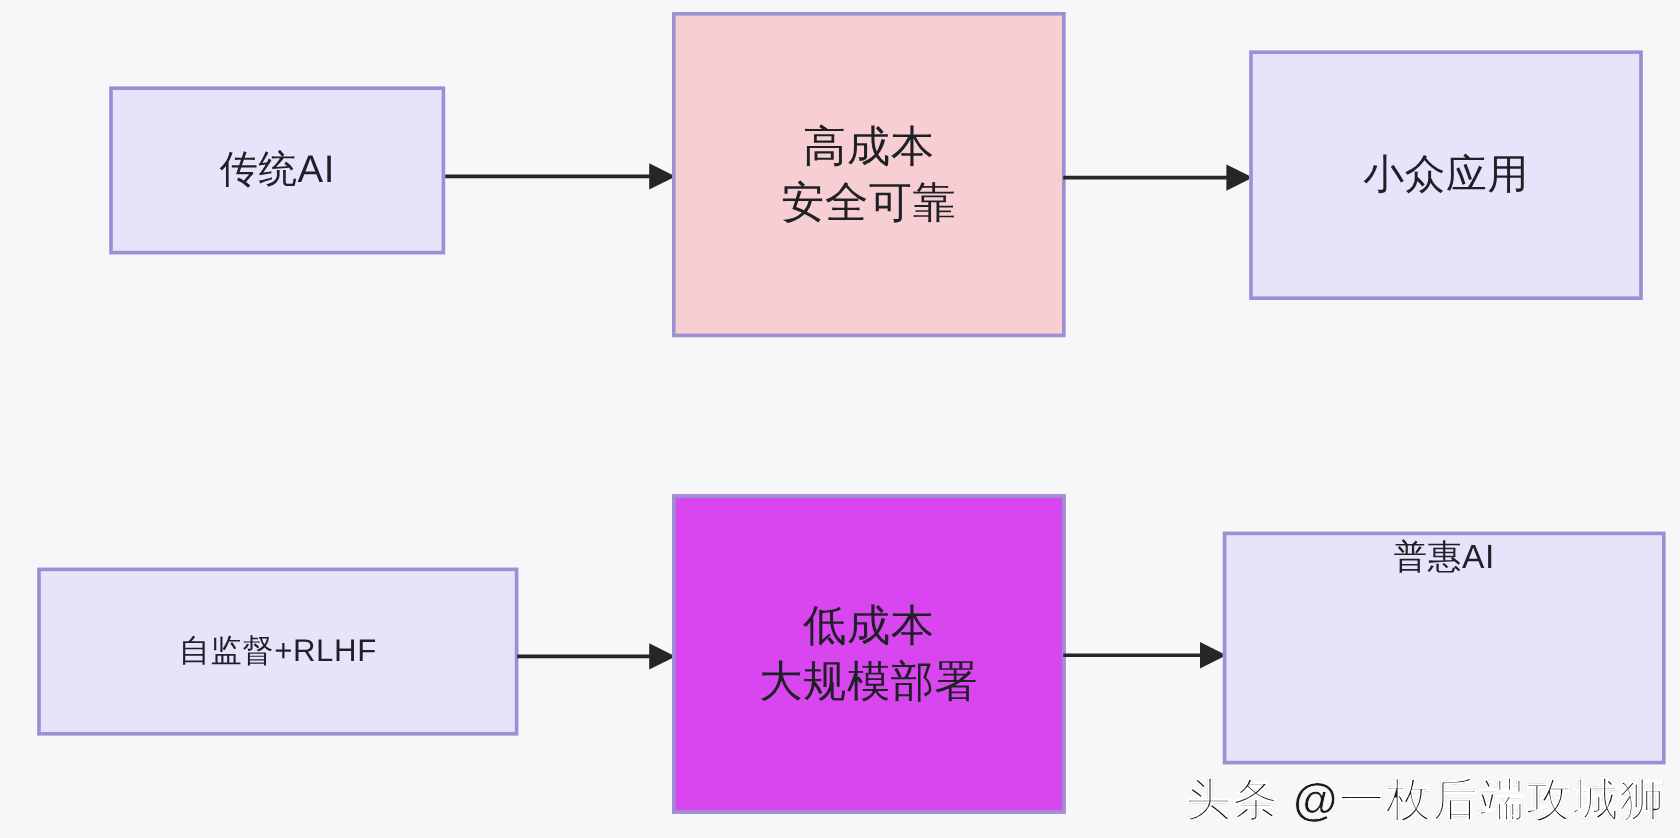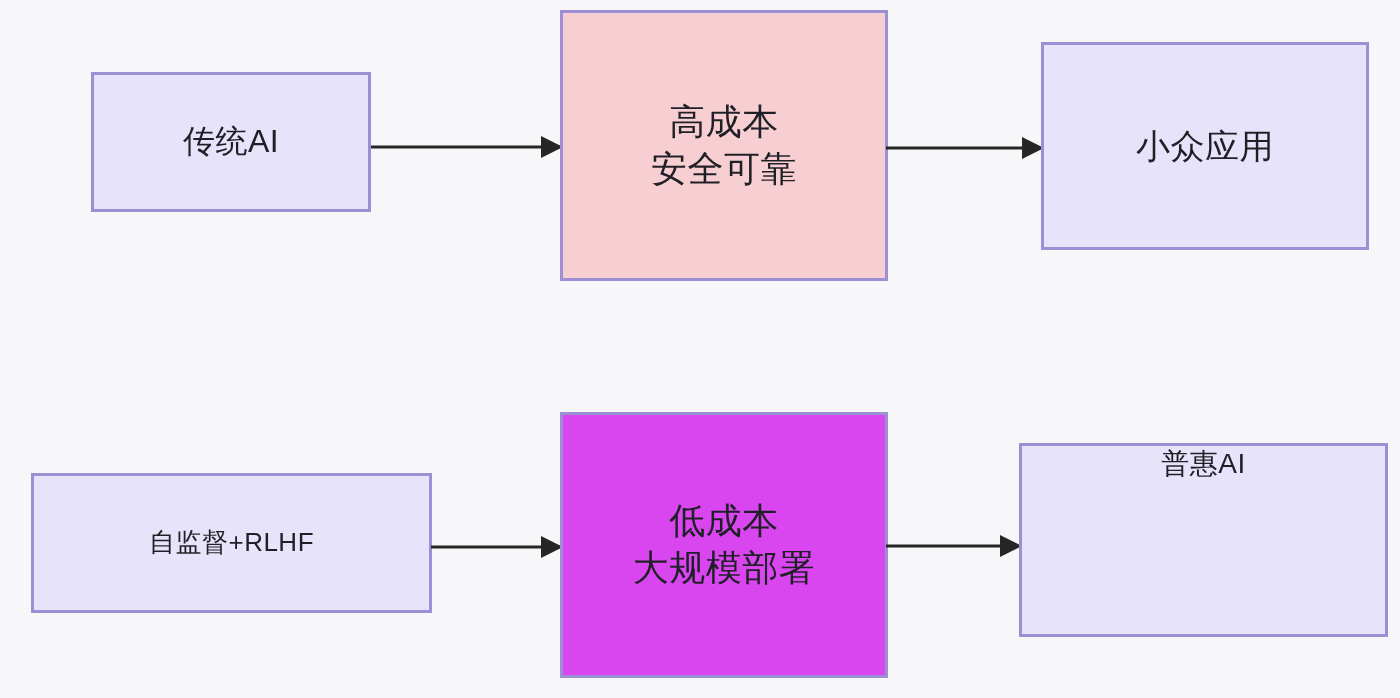--- a/index.html
+++ b/index.html
@@ -146,14 +146,15 @@
     <svg width="136" height="22" viewBox="0 0 136 22" xmlns="http://www.w3.org/2000/svg" aria-hidden="true">
       <line x1="0" y1="11" x2="116" y2="11" stroke="#262626" stroke-width="3"></line>
       <polygon points="114,0 136,11 114,22" fill="#262626"></polygon>
     </svg>
   </div>
 
   <div class="node fill-lavender" id="node-modern-outcome">
     <span class="line">普惠AI</span>
   </div>
 
+  <div id="watermark">头条 @一枚后端攻城狮</div>
 
 </div>
 
 </body></html>

